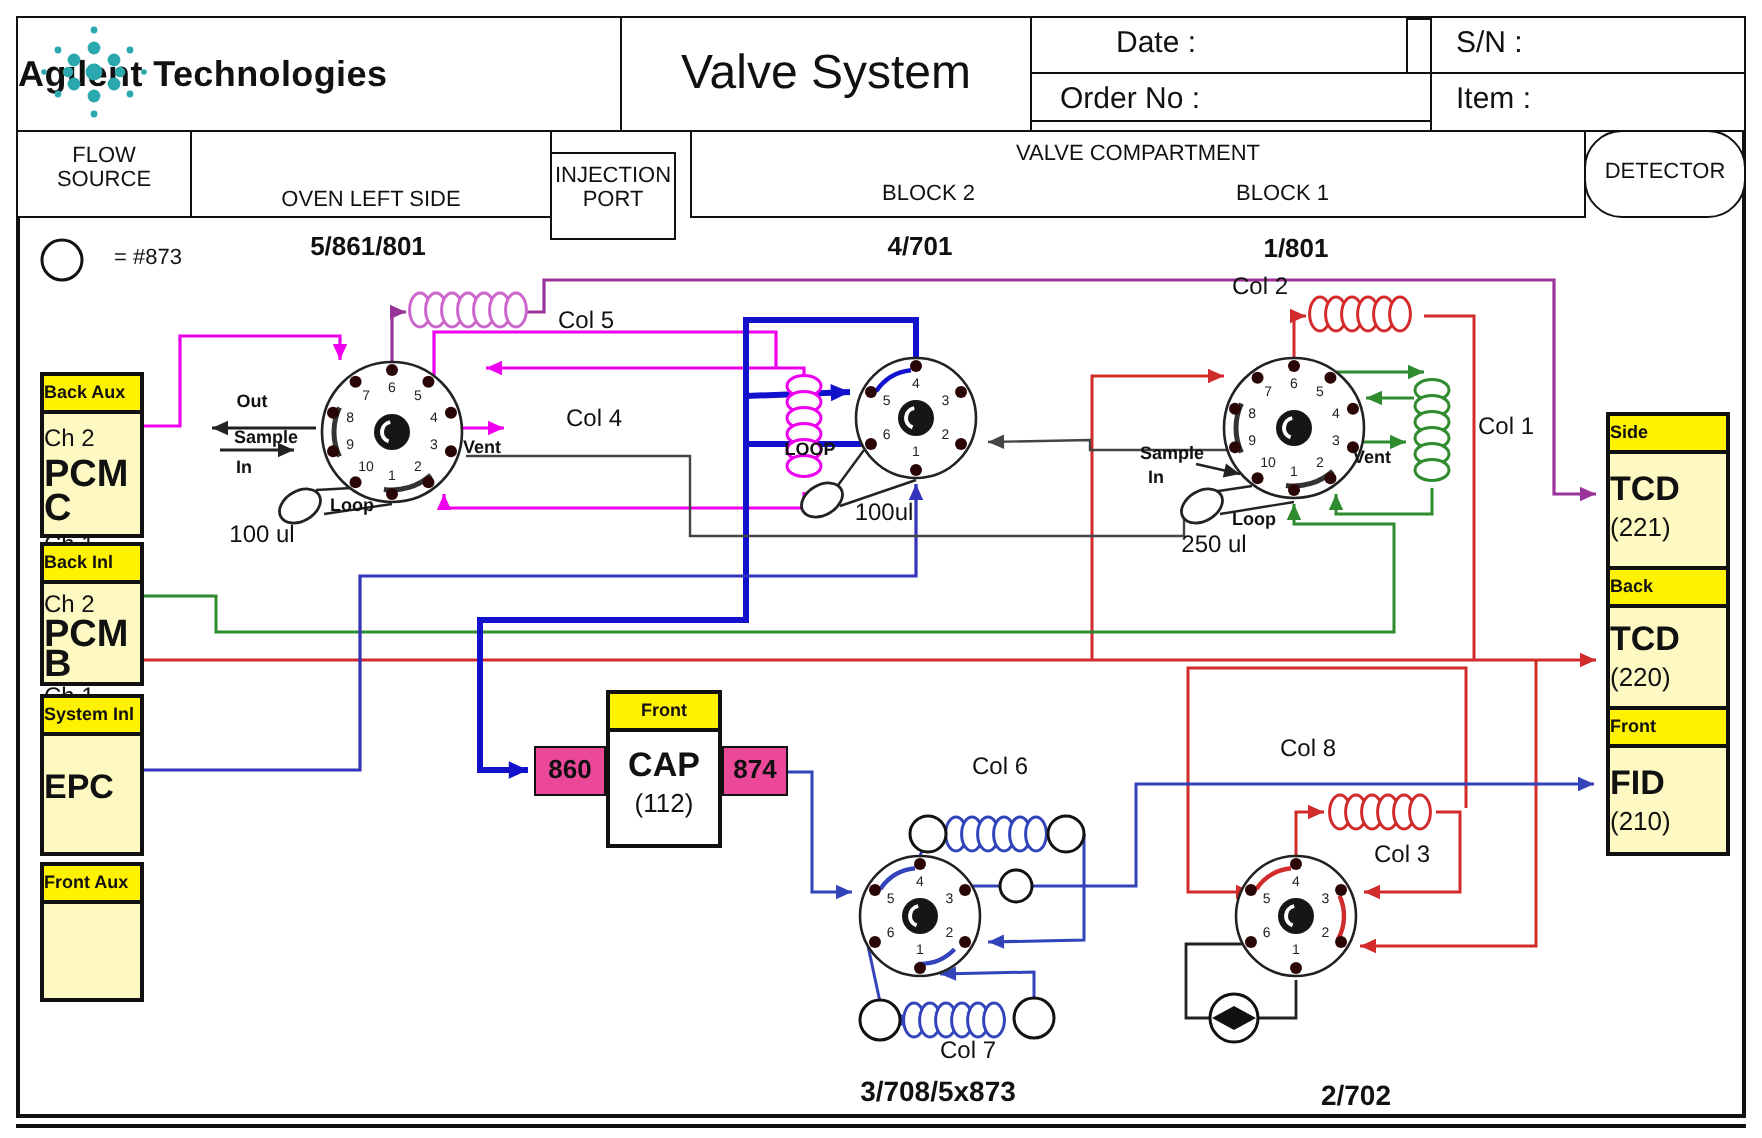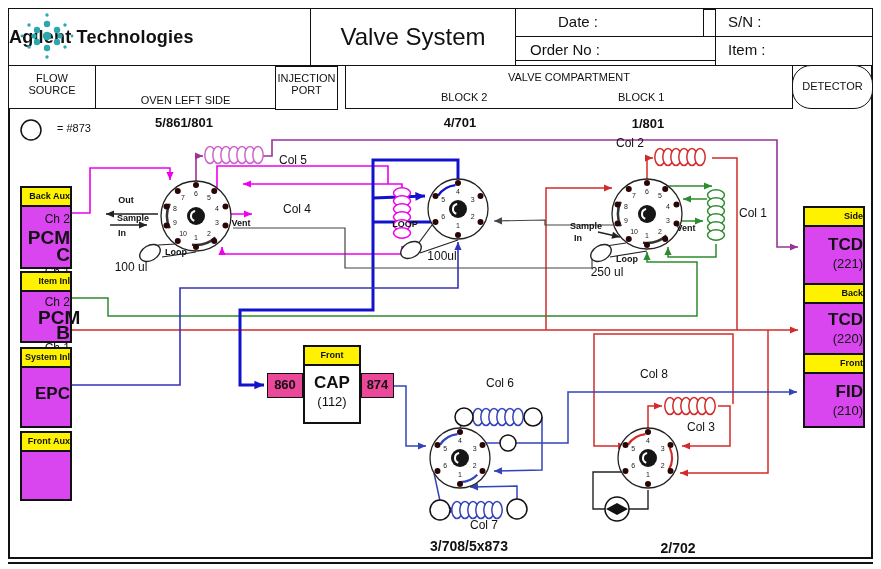--- a/index.html
+++ b/index.html
@@ -7,21 +7,21 @@
         font-family:"Liberation Sans","DejaVu Sans",sans-serif;color:#111;}
   svg{position:absolute;left:0;top:0;}
   .cell{position:absolute;border:1px solid #111;box-sizing:border-box;background:#fff;}
   .frame{position:absolute;left:8px;top:8px;width:865px;height:551px;border:2px solid #111;box-sizing:border-box;}
   .botline{position:absolute;left:8px;top:562px;width:865px;height:2px;background:#111;}
   .brandrow{display:flex;align-items:center;height:100%;}
   .brandtxt{font-size:18px;font-weight:bold;letter-spacing:0.2px;}
   .titletxt{font-size:24px;text-align:center;line-height:55px;}
   .lbl{font-size:15px;line-height:26px;}
   .hdr2{font-size:11px;text-align:center;}
-  .srcbox,.detbox{position:absolute;border:2px solid #111;box-sizing:border-box;background:#d946ef;text-align:right;}
+  .srcbox,.detbox{position:absolute;border:2px solid #111;box-sizing:border-box;background:#fef9c3;text-align:left;}
   .ybar{background:#FFF200;border-bottom:2px solid #111;font-size:9px;font-weight:bold;line-height:17px;}
   .ln12{font-size:12px;line-height:19px;}
   .lnb{font-size:19px;font-weight:bold;line-height:17px;}
   .big{font-size:17px;font-weight:bold;}
   .id13{font-size:13px;line-height:18px;}
   .capbox{position:absolute;border:2px solid #111;box-sizing:border-box;background:#fff;text-align:center;}
   .capsm{position:absolute;border:1.5px solid #111;box-sizing:border-box;background:#ec4899;text-align:center;
          font-size:13px;font-weight:bold;line-height:21px;}
 </style>
 </head>
@@ -370,43 +370,43 @@
     <div class="lbl" style="padding-left:12px;">Item :</div>
   </div>
 
   <div class="cell hdr2" style="left:8px;top:65px;width:88px;height:44px;">
     <div style="margin-top:6px;">FLOW</div>
     <div>SOURCE</div>
   </div>
   <div class="cell hdr2" style="left:95px;top:65px;width:181px;height:44px;">
     <div style="margin-top:28px;">OVEN LEFT SIDE</div>
   </div>
-  <div class="cell hdr2" style="left:275px;top:66px;width:63px;height:44px;">
+  <div class="cell hdr2" style="left:275px;top:76px;width:63px;height:44px;">
     <div style="margin-top:5px;">INJECTION</div>
     <div>PORT</div>
   </div>
   <div class="cell hdr2" style="left:345px;top:65px;width:448px;height:44px;">
     <div style="margin-top:5px;">VALVE  COMPARTMENT</div>
     <span style="position:absolute;left:95px;top:25px;">BLOCK 2</span>
     <span style="position:absolute;left:272px;top:25px;">BLOCK 1</span>
   </div>
   <div class="cell hdr2" style="left:792px;top:65px;width:81px;height:44px;border-radius:19px;">
     <div style="margin-top:14px;">DETECTOR</div>
   </div>
 
   <div class="srcbox" style="left:20px;top:186px;width:52px;height:83px;">
     <div class="ybar">Back Aux</div>
     <div class="ln12" style="margin-top:3px;">Ch 2</div>
     <div class="lnb">PCM C</div>
     <div class="ln12">Ch 1</div>
   </div>
   <div class="srcbox" style="left:20px;top:271px;width:52px;height:72px;">
-    <div class="ybar">Item Inl</div>
+    <div class="ybar">Back Inl</div>
     <div class="ln12" style="line-height:16px;margin-top:2px;">Ch 2</div>
-    <div class="lnb" style="line-height:15px;margin-left:16px;">PCM B</div>
+    <div class="lnb" style="line-height:15px;">PCM B</div>
     <div class="ln12" style="line-height:16px;">Ch 1</div>
   </div>
   <div class="srcbox" style="left:20px;top:347px;width:52px;height:81px;">
     <div class="ybar">System Inl</div>
     <div class="big" style="margin-top:16px;">EPC</div>
   </div>
   <div class="srcbox" style="left:20px;top:431px;width:52px;height:70px;">
     <div class="ybar">Front Aux</div>
   </div>
 

